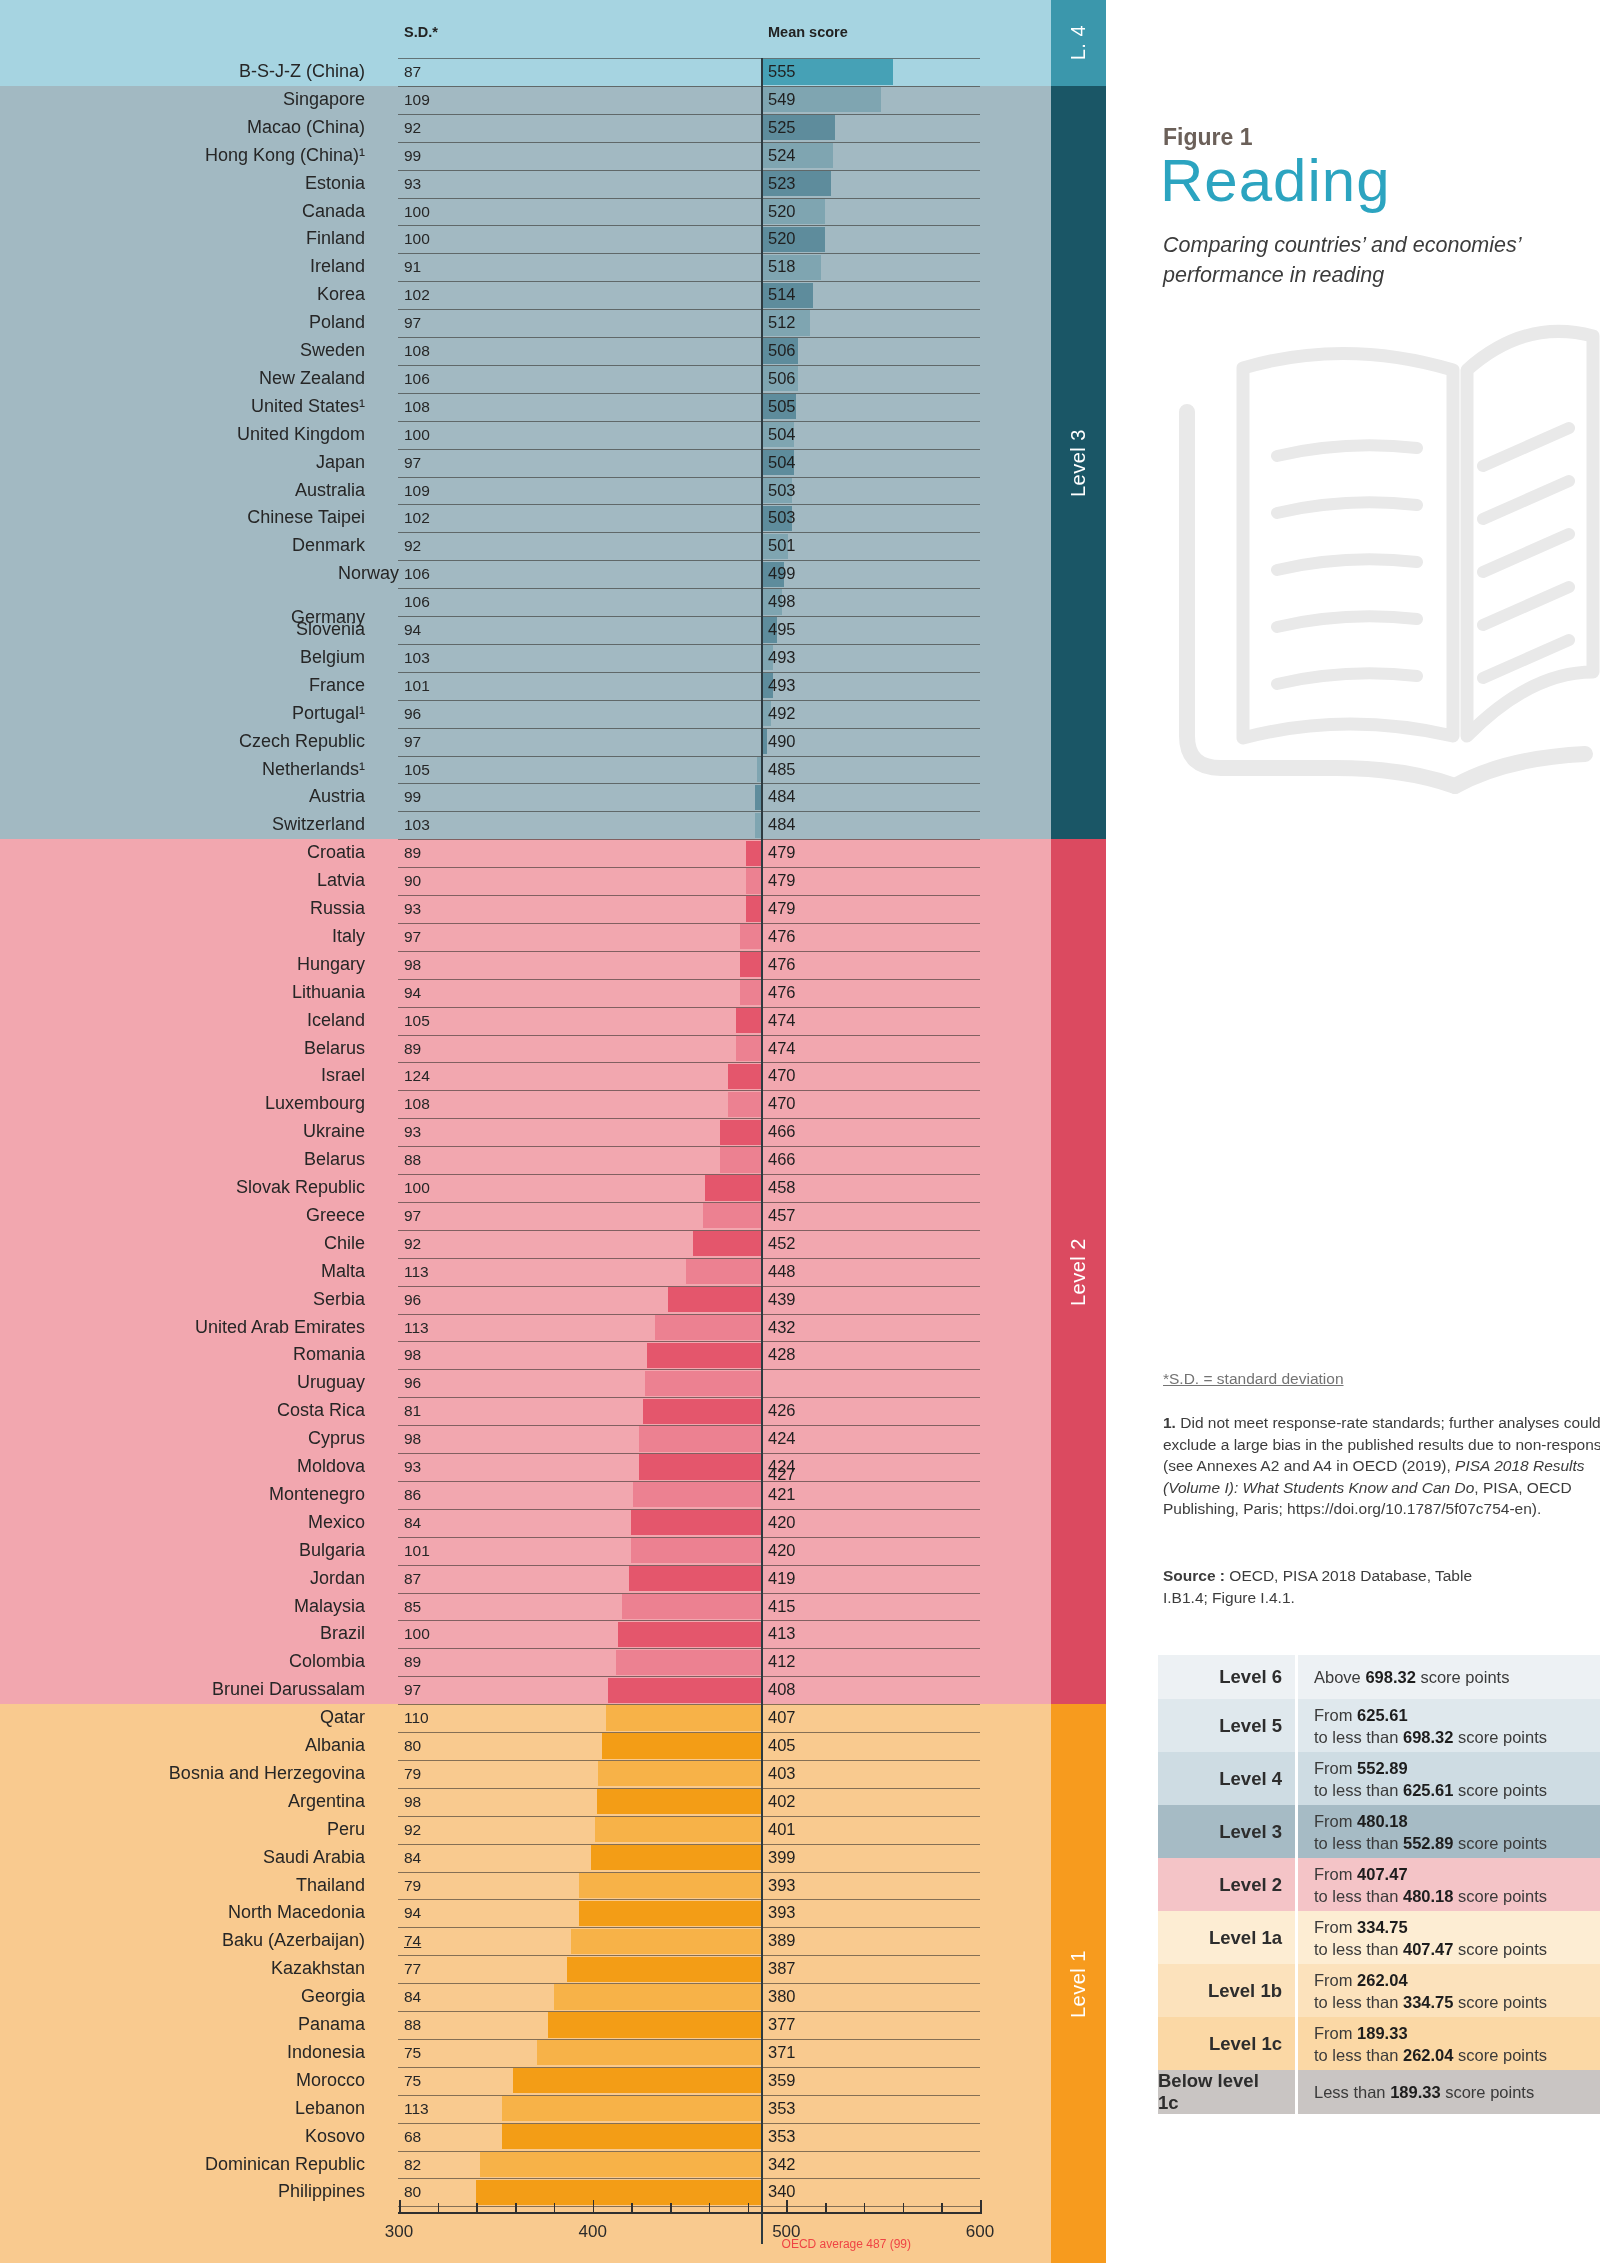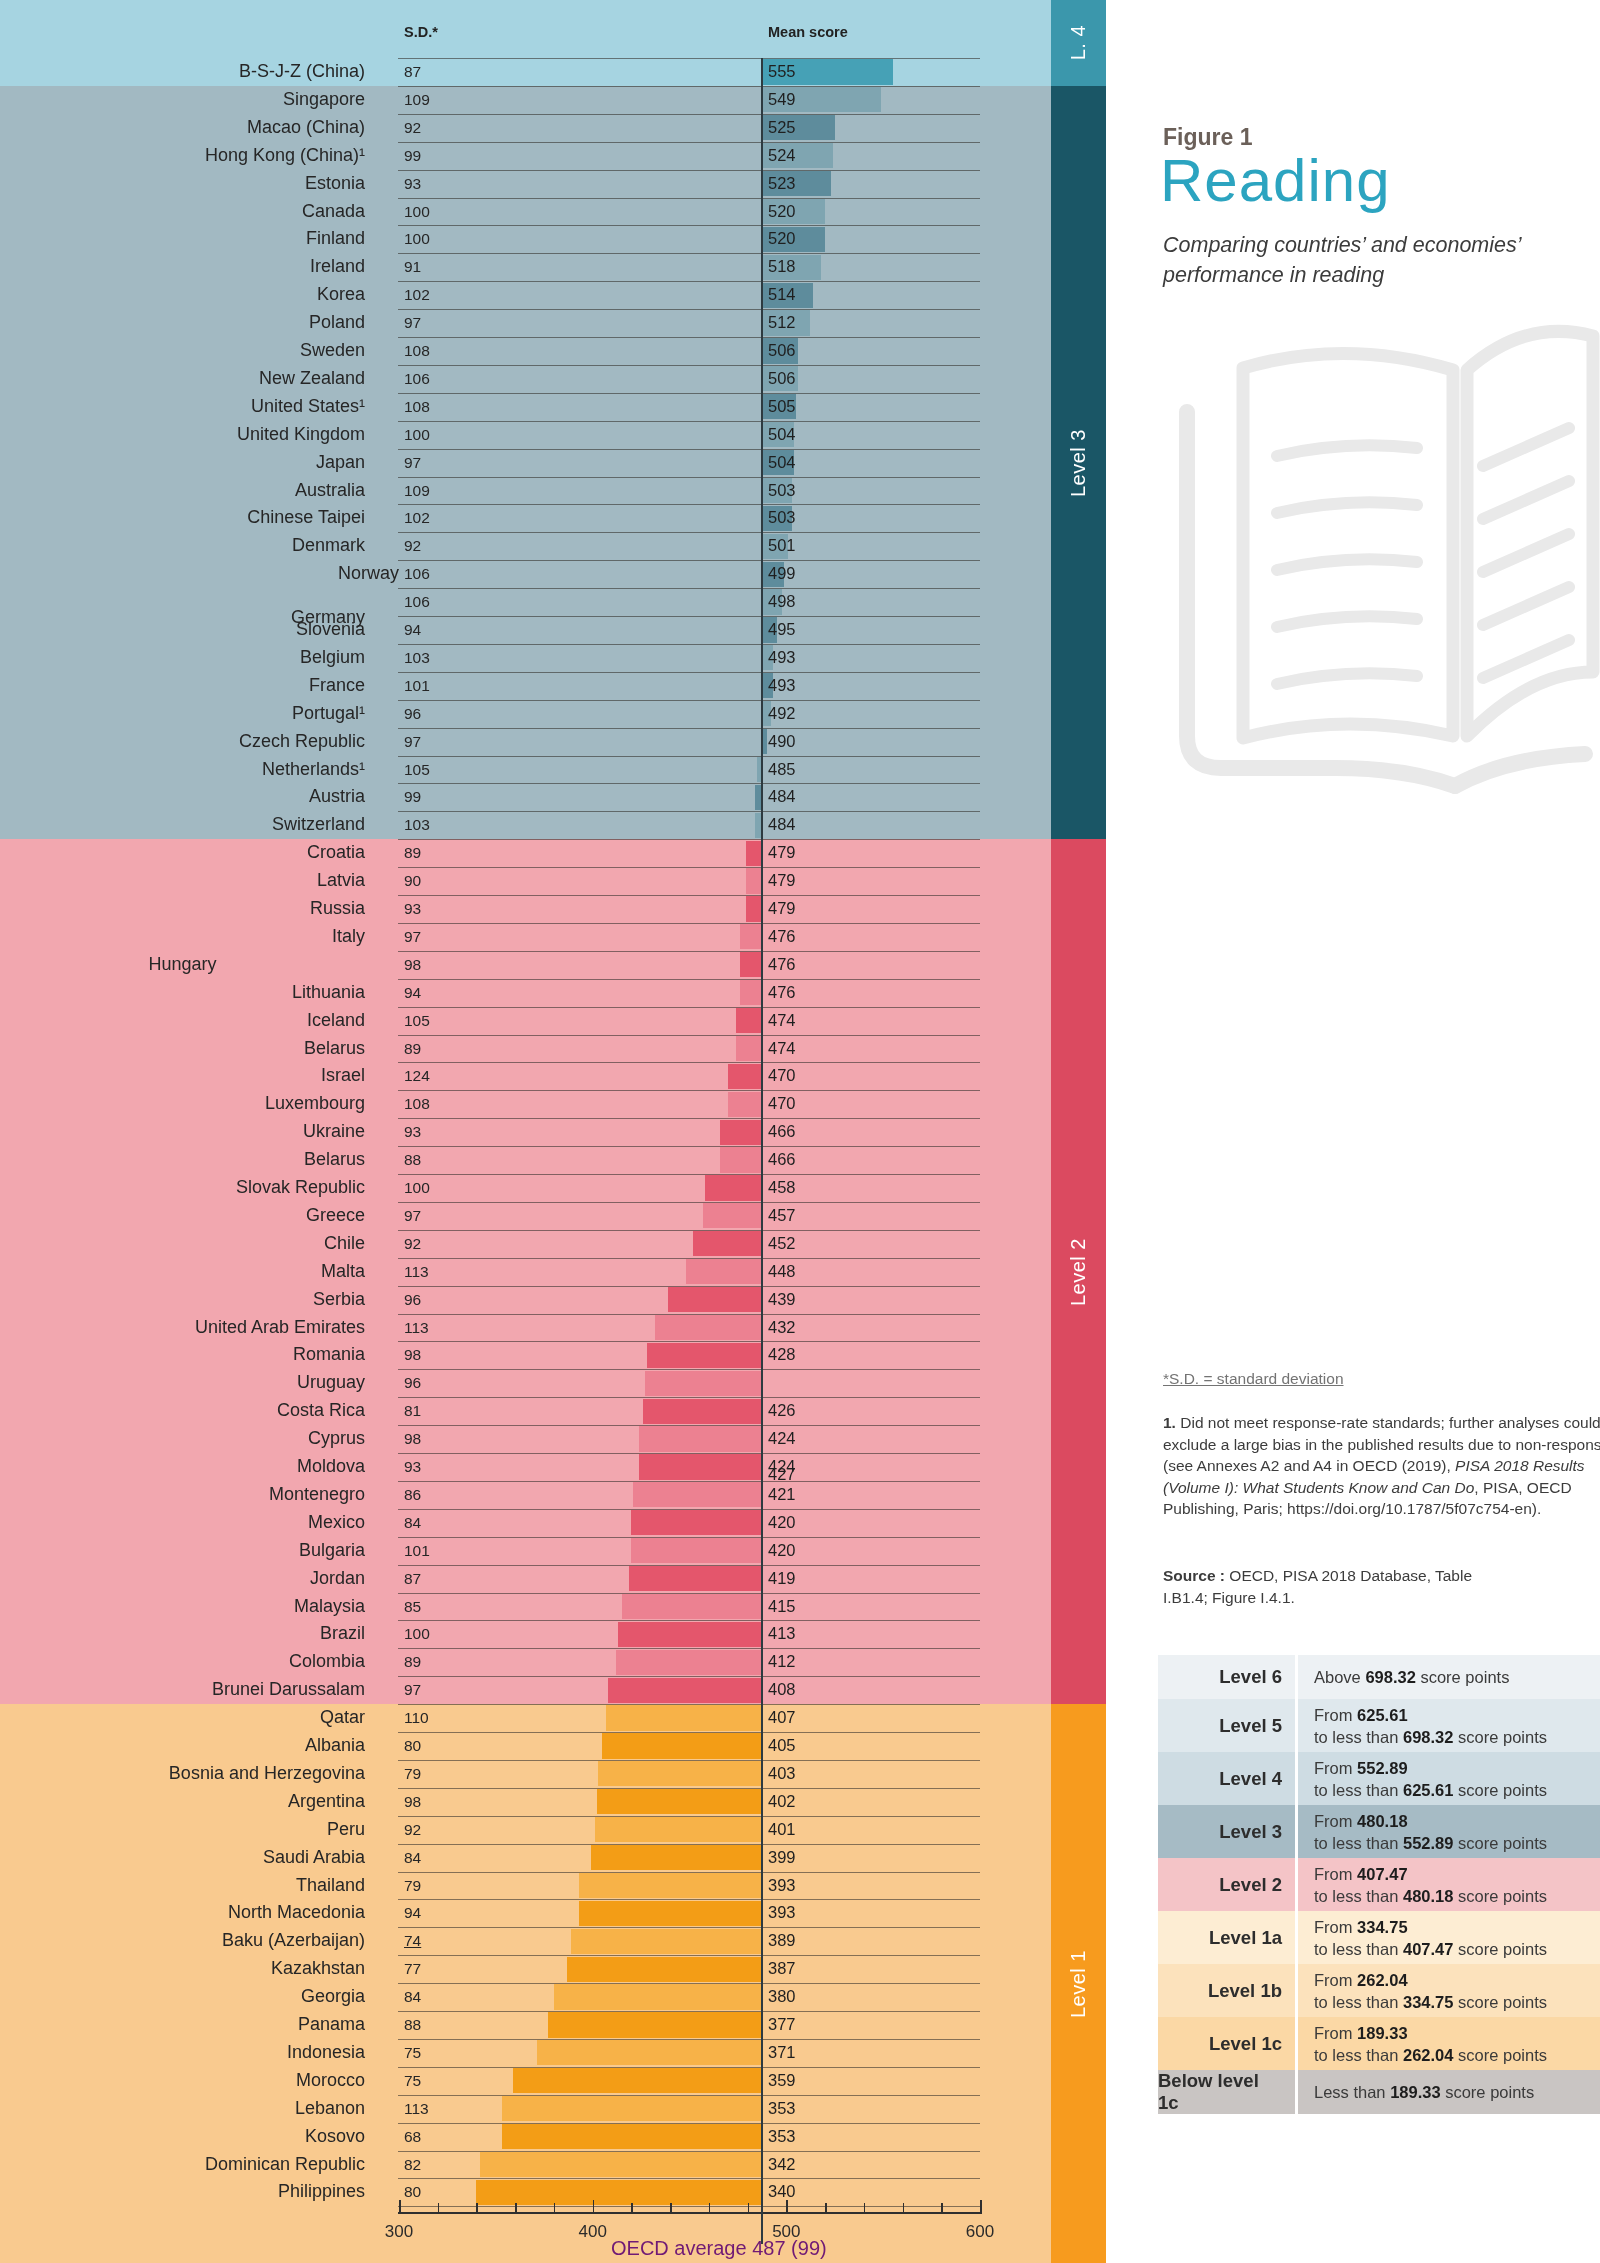--- a/index.html
+++ b/index.html
@@ -16,22 +16,22 @@
            white-space:nowrap;z-index:4;}
   .sdval{position:absolute;left:404px;font-size:15.5px;color:#262626;z-index:4;}
   .meanval{position:absolute;left:768px;font-size:16.5px;color:#1f1f1f;z-index:4;}
   .bar{position:absolute;z-index:1;}
   .sep{position:absolute;left:398px;width:582px;height:1px;background:rgba(48,44,42,.58);z-index:3;}
   .pivot{position:absolute;left:761px;top:58px;width:2px;height:2186px;background:#2d3a40;z-index:6;}
   .axisline{position:absolute;left:398px;width:584px;height:2px;background:#2f2f2f;top:2212px;z-index:3;}
   .tick{position:absolute;width:1.5px;background:#2f2f2f;z-index:3;}
   .ticklabel{position:absolute;top:2222px;width:60px;margin-left:-30px;text-align:center;
              font-size:17px;color:#2b2b2b;z-index:4;}
-  .oecd{position:absolute;top:2237px;left:611px;width:300px;text-align:left;font-size:20px;
-        color:#701a75;z-index:7;}
+  .oecd{position:absolute;top:2237px;left:611px;width:300px;text-align:right;font-size:12px;
+        color:#ef4444;z-index:7;}
   
   .fig-label{position:absolute;left:1163px;top:124px;font-size:23px;font-weight:700;color:#6b6059;}
   .fig-title{position:absolute;left:1160px;top:146px;font-size:60px;font-weight:400;
              letter-spacing:1px;color:#2ca4c0;margin:0;}
   .fig-sub{position:absolute;left:1163px;top:230px;width:460px;font-size:21.5px;line-height:30px;
            font-style:italic;color:#3c3c3c;}
   .note-sd{position:absolute;left:1163px;top:1370px;font-size:15.5px;color:#737373;text-decoration:underline;}
   .footnote{position:absolute;left:1163px;top:1412px;width:452px;font-size:15.5px;
             line-height:21.5px;color:#3c3c3c;}
   .source{position:absolute;left:1163px;top:1565px;width:330px;font-size:15.5px;
@@ -198,21 +198,21 @@
         <div class="bar" style="top: 868.4px; height: 25.3px; left: 745.663px; width: 15.4933px; background: rgb(236, 129, 145);"></div>
         <div class="meanval" style="top: 867.1px; height: 27.9px; line-height: 27.9px;">479</div>
         <div class="country" style="top: 895px; height: 27.9px; line-height: 27.9px;">Russia</div>
         <div class="sdval" style="top: 895px; height: 27.9px; line-height: 27.9px;">93</div>
         <div class="bar" style="top: 896.3px; height: 25.3px; left: 745.663px; width: 15.4933px; background: rgb(228, 86, 108);"></div>
         <div class="meanval" style="top: 895px; height: 27.9px; line-height: 27.9px;">479</div>
         <div class="country" style="top: 922.9px; height: 27.9px; line-height: 27.9px;">Italy</div>
         <div class="sdval" style="top: 922.9px; height: 27.9px; line-height: 27.9px;">97</div>
         <div class="bar" style="top: 924.2px; height: 25.3px; left: 739.853px; width: 21.3033px; background: rgb(236, 129, 145);"></div>
         <div class="meanval" style="top: 922.9px; height: 27.9px; line-height: 27.9px;">476</div>
-        <div class="country" style="top: 950.8px; height: 27.9px; line-height: 27.9px; text-align: center;">Hungary</div>
+        <div class="country" style="top: 950.8px; height: 27.9px; line-height: 27.9px;">Hungary</div>
         <div class="sdval" style="top: 950.8px; height: 27.9px; line-height: 27.9px;">98</div>
         <div class="bar" style="top: 952.1px; height: 25.3px; left: 739.853px; width: 21.3033px; background: rgb(228, 86, 108);"></div>
         <div class="meanval" style="top: 950.8px; height: 27.9px; line-height: 27.9px;">476</div>
         <div class="country" style="top: 978.7px; height: 27.9px; line-height: 27.9px;">Lithuania</div>
         <div class="sdval" style="top: 978.7px; height: 27.9px; line-height: 27.9px;">94</div>
         <div class="bar" style="top: 980px; height: 25.3px; left: 739.853px; width: 21.3033px; background: rgb(236, 129, 145);"></div>
         <div class="meanval" style="top: 978.7px; height: 27.9px; line-height: 27.9px;">476</div>
         <div class="country" style="top: 1006.6px; height: 27.9px; line-height: 27.9px;">Iceland</div>
         <div class="sdval" style="top: 1006.6px; height: 27.9px; line-height: 27.9px;">105</div>
         <div class="bar" style="top: 1007.9px; height: 25.3px; left: 735.98px; width: 25.1767px; background: rgb(228, 86, 108);"></div>

